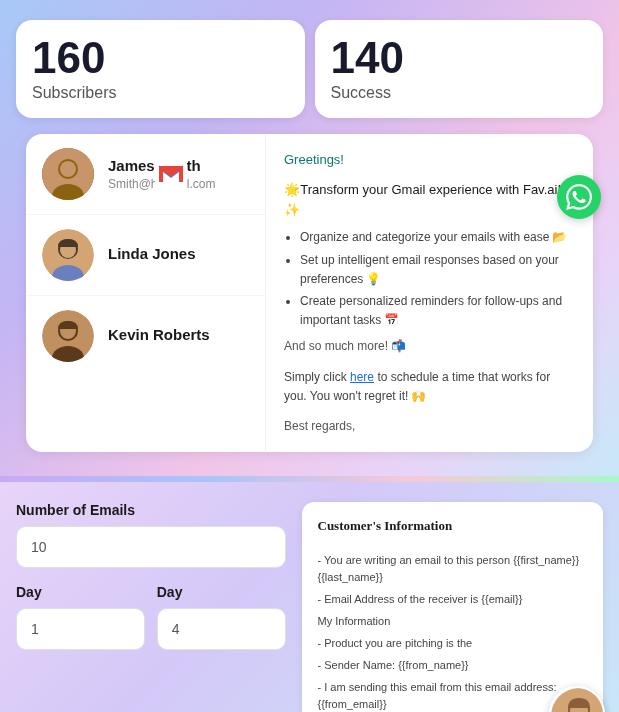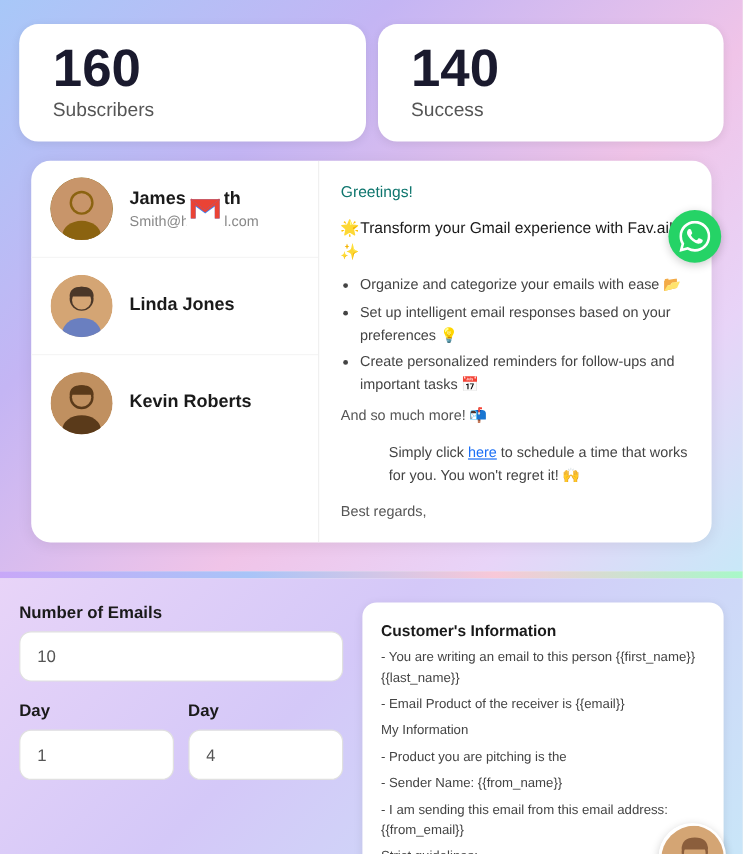--- a/index.html
+++ b/index.html
@@ -22,21 +22,21 @@
     
     .stats-row {
       display: flex;
       gap: 10px;
       margin-bottom: 16px;
     }
 
     .stat-card {
       background: white;
       border-radius: 16px;
-      padding: 16px 28px;
+      padding: 16px 16px;
       flex: 1;
       box-shadow: 0 2px 8px rgba(0,0,0,0.08);
     }
 
     .stat-number {
       font-size: 44px;
       font-weight: 700;
       color: #1a1a2e;
       line-height: 1;
       margin-bottom: 4px;
@@ -165,21 +165,20 @@
     .email-more {
       color: #555;
       font-size: 12px;
       margin-bottom: 12px;
     }
 
     .email-cta {
       font-size: 12px;
       color: #444;
       margin-bottom: 12px;
-      margin-left: 40px;
     }
 
     .email-cta a {
       color: #1a6ef5;
       text-decoration: underline;
     }
 
     .email-regards {
       font-size: 12px;
       color: #555;
@@ -246,21 +245,22 @@
       line-height: 1.55;
       box-shadow: 0 2px 8px rgba(0,0,0,0.08);
       max-height: 230px;
       overflow: hidden;
     }
 
     .info-card-title {
       font-size: 13px;
       font-weight: 700;
       color: #1a1a1a;
-      margin-bottom: 4px;
+      margin-bottom: 16px;
+      font-family: Liberation Serif, serif;
     }
 
     .info-card p {
       margin-bottom: 5px;
       font-size: 11px;
       color: #444;
     }
 
     
     .bottom-avatar {
@@ -402,21 +402,21 @@
         <div class="day-group">
           <label class="form-label">Day</label>
           <input class="form-input" type="text" value="4" placeholder="4" style="">
         </div>
       </div>
     </div>
 
     <div class="info-card">
       <div class="info-card-title">Customer's Information</div>
       <p>- You are writing an email to this person {{first_name}} {{last_name}}</p>
-      <p>- Email Product of the receiver is {{email}}</p>
+      <p>- Email Address of the receiver is {{email}}</p>
       <p>My Information</p>
       <p>- Product you are pitching is the</p>
       <p>- Sender Name: {{from_name}}</p>
       <p>- I am sending this email from this email address: {{from_email}}</p>
       <p>Strict guidelines:</p>
 
     </div>
   </div>
 
   <div class="bottom-avatar">

